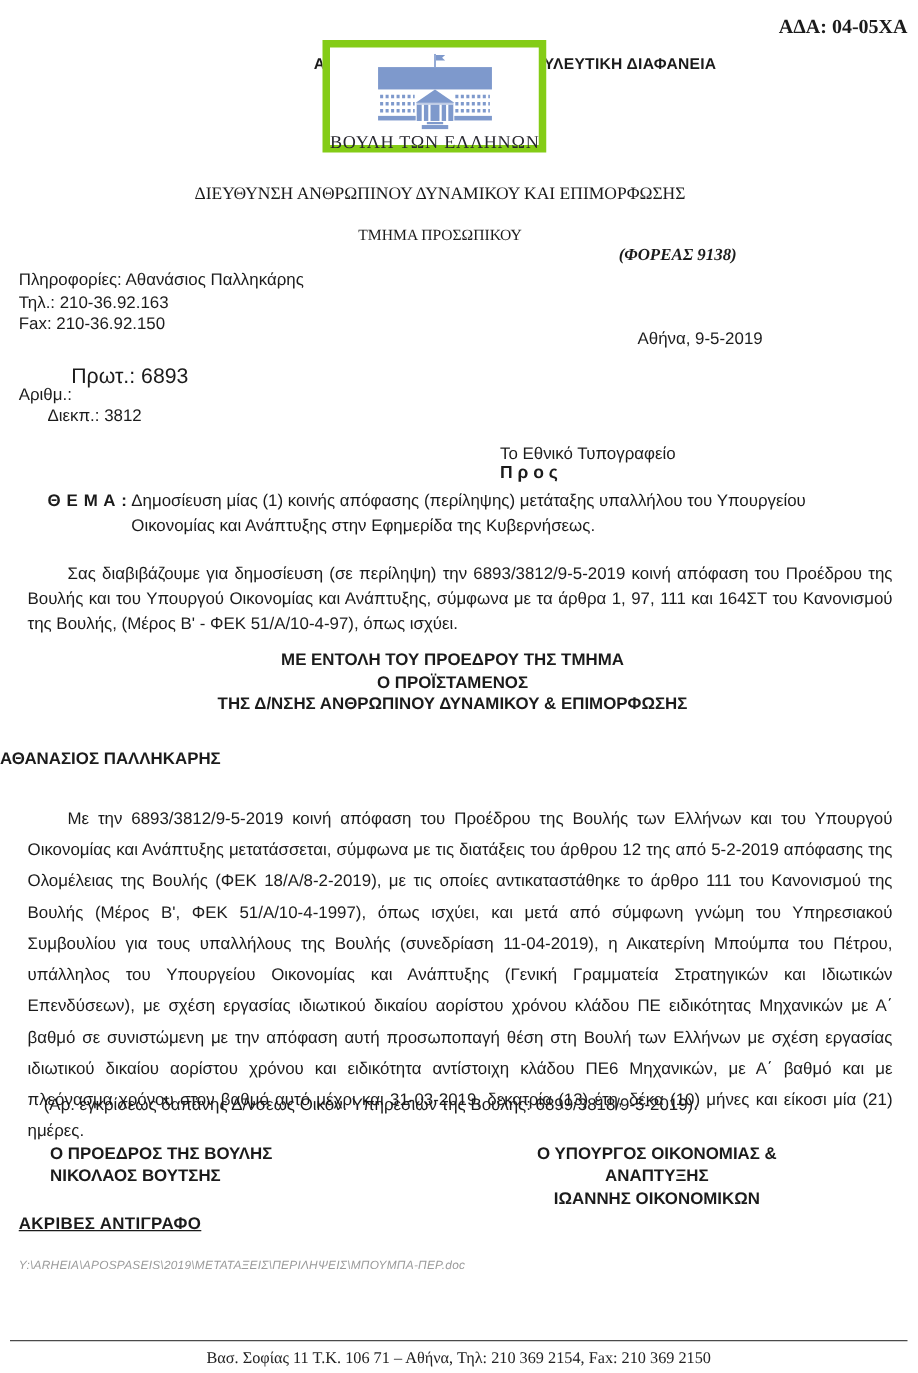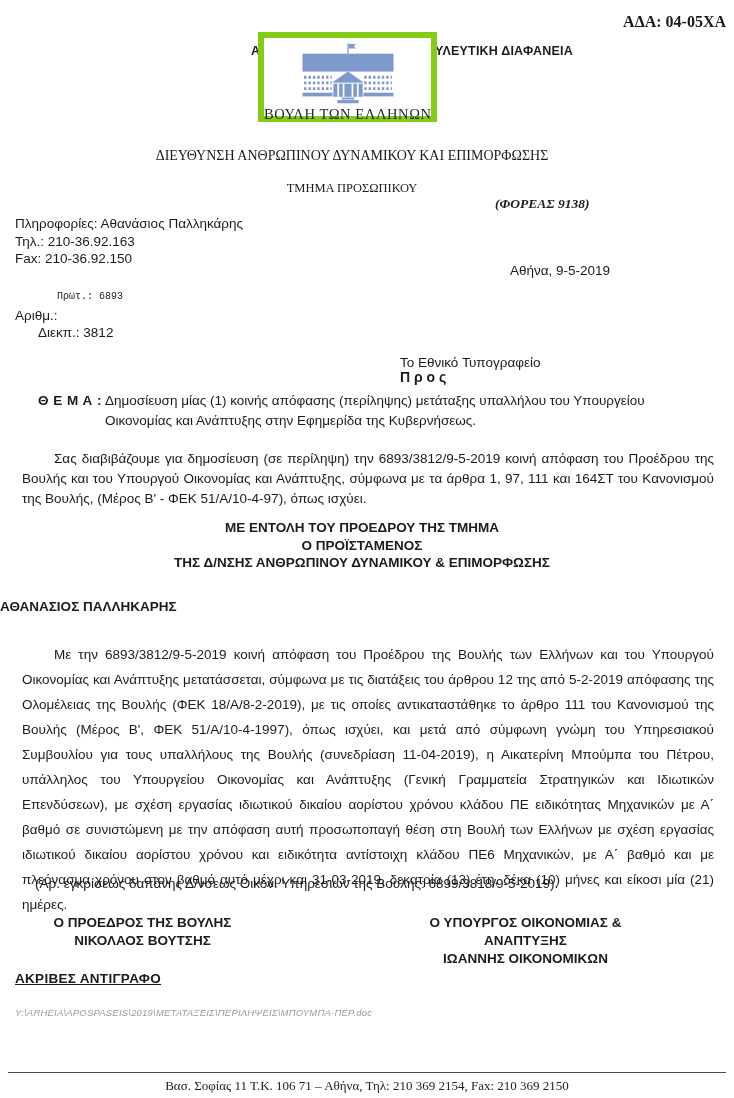--- a/index.html
+++ b/index.html
@@ -58,21 +58,21 @@
 
   .foreas {
     top: 196px; left: 495px;
     font-family: "Liberation Serif", serif;
     font-weight: bold; font-style: italic;
     font-size: 13.5px;
   }
 
   .contact { top: 215px; left: 15px; font-size: 13.5px; line-height: 17.5px; }
   .city-date { top: 263px; left: 510px; font-size: 13.5px; }
-  .prot   { top: 291px; left: 57px; font-size: 10px; font-family: Liberation Mono, monospace; }
+  .prot   { top: 291px; left: 57px; font-size: 17px; }
   .arithm { top: 308px; left: 15px; font-size: 13.5px; }
   .diekp  { top: 325px; left: 38px; font-size: 13.5px; }
 
   .pros-label { top: 337px; left: 400px; font-weight: bold; font-size: 14px; margin-top: 32px; }
   .pros-name  { top: 355px; left: 400px; font-size: 13.5px; }
 
   .subject {
     top: 391px; left: 38px; width: 676px;
     font-size: 13.5px; line-height: 20px;
     padding-left: 67px; text-indent: -67px;
@@ -95,21 +95,21 @@
     font-weight: bold; font-size: 13.5px;
   }
 
   .para2 {
     top: 642px; left: 22px; width: 692px;
     font-size: 13.5px; line-height: 25px;
     text-align: justify; text-indent: 32px;
   }
   .expense { top: 876px; left: 35px; font-size: 13.5px; }
 
-  .sig-left  { top: 914px; left: 40px;  width: 205px; text-align: center;
+  .sig-left  { top: 914px; left: 40px;  width: 205px; text-align: left;
                font-weight: bold; font-size: 13.5px; line-height: 18px; }
   .sig-right { top: 914px; left: 388px; width: 275px; text-align: center;
                font-weight: bold; font-size: 13.5px; line-height: 18px; }
 
   .certify {
     top: 971px; left: 15px;
     font-weight: bold; font-size: 13.5px;
     text-decoration: underline;
     letter-spacing: 0.3px;
   }

